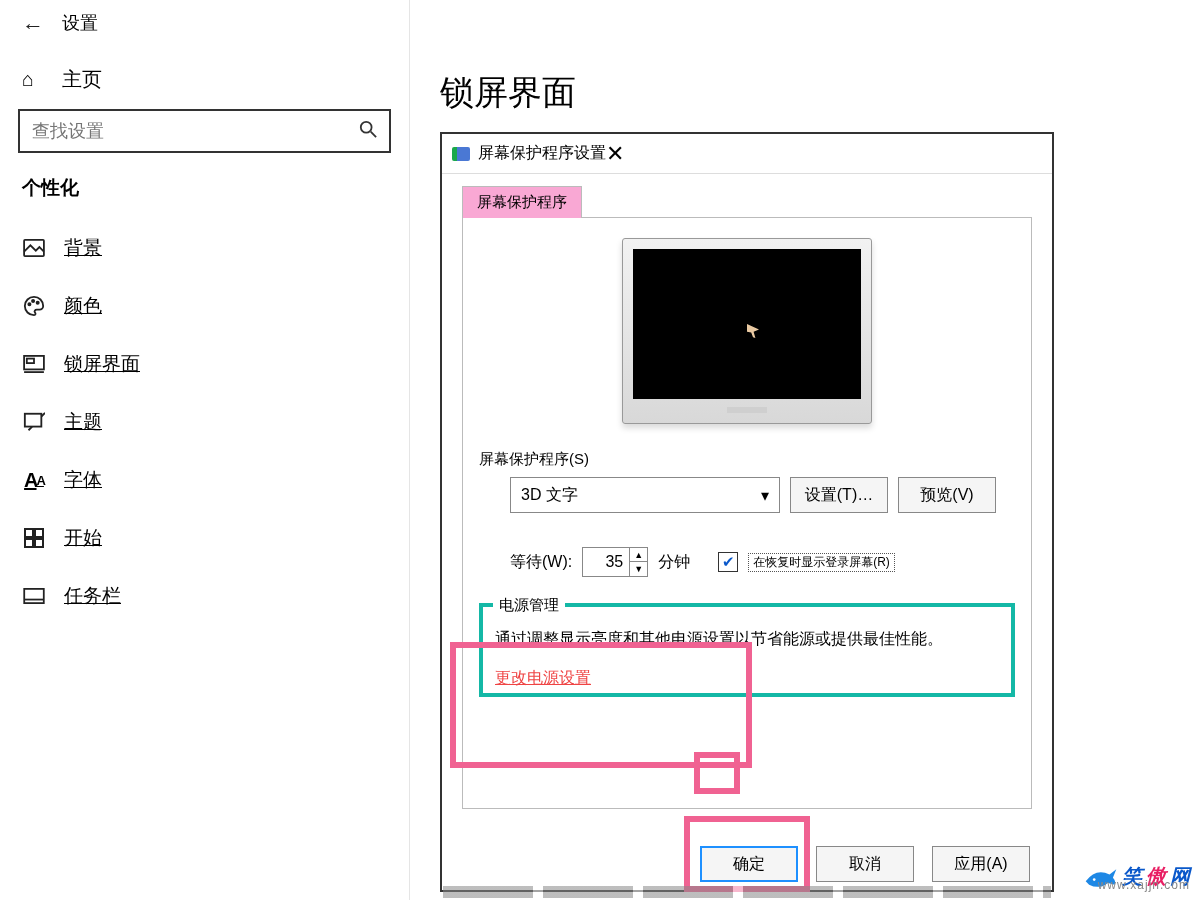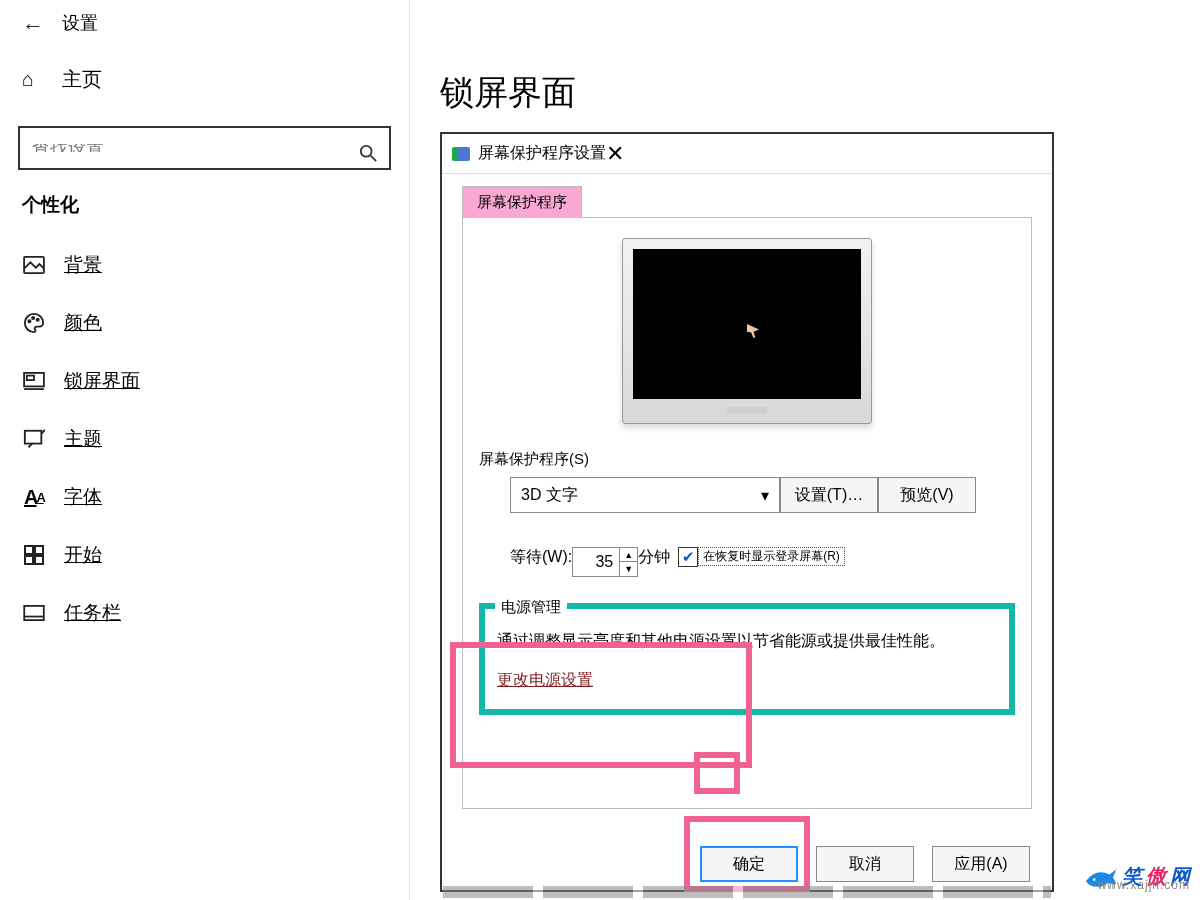--- a/index.html
+++ b/index.html
@@ -8,21 +8,21 @@
   
   .sidebar { position: absolute; left: 0; top: 0; width: 410px; height: 900px; border-right: 1px solid #e5e5e5; padding: 8px 0 0 0; }
   .header-row { display:flex; align-items:center; gap:18px; padding: 2px 0 20px 22px; }
   .back-icon { font-size: 22px; color:#222; cursor:pointer; }
   .hdr-title { font-size: 18px; }
 
   .home-row { display:flex; align-items:center; gap:18px; padding: 10px 0 16px 22px; }
   .home-row .icon { width:22px; font-size:20px; }
   .home-row .label { font-size: 20px; }
 
-  .search-wrap { margin: 17px 18px 22px 18px; border:2px solid #333; height:44px; display:flex; padding:16px 12px; justify-content:space-between; }
+  .search-wrap { margin: 0 18px 22px 18px; border:2px solid #333; height:44px; display:flex; align-items:center; padding:16px 12px; justify-content:space-between; }
   .search-wrap input { border:none; outline:none; font-size:18px; width: 300px; background:transparent; }
   .search-icon { font-size:18px; color:#333; }
 
   .section-title { font-size:19px; font-weight:bold; padding: 0 0 18px 22px; }
 
   .nav-item { display:flex; align-items:center; gap:18px; padding: 16px 0 16px 22px; cursor:pointer;text-decoration:underline; }
   .nav-item .icon { width:24px; height:24px; display:flex; align-items:center; justify-content:center; font-size:20px; }
   .nav-item .label { font-size: 19px; }
 
   
@@ -42,37 +42,37 @@
   .tab-panel { border:1px solid #bbb; margin-top:-1px; padding:16px 16px 14px 16px; height: 592px; }
 
   
   .monitor-wrap { display:flex; justify-content:center; margin: 4px 0 26px 0; }
   .monitor { width:250px; height:186px; background:linear-gradient(#f2f2f2,#d8d8d8); border:1px solid #999; border-radius:3px; padding:10px 10px 6px 10px; position:relative; box-shadow: 0 4px 6px rgba(0,0,0,.15); }
   .screen { width:100%; height:150px; background:#000; position:relative; }
   .screen .cursor { position:absolute; left:50%; top:50%; width:12px; height:14px; background:#e9c9a2; clip-path: polygon(0 0, 100% 40%, 55% 55%, 70% 100%, 50% 95%, 35% 60%, 0 55%);} 
   .stand { width:40px; height:6px; background:#cfcfcf; margin:8px auto 0; }
 
   
-  .group { border:6px solid #14b8a6; padding: 16px 12px 18px 12px; position:relative; margin-top:8px; }
+  .group { border:4px solid #14b8a6; padding: 16px 12px 4px 12px; position:relative; margin-top:8px; }
   .group-legend { position:absolute; top:-11px; left:10px; background:#fff; padding:0 6px; font-size:15px; }
 
-  .row { display:flex; align-items:flex-start; margin-top:8px;padding-left:31px; }
+  .row { display:flex; align-items:center; gap:10px; margin-top:8px;padding-left:31px; }
   .select { height:36px; border:1px solid #888; display:flex; align-items:center; justify-content:space-between; padding:0 10px; width:270px; font-size:16px; cursor:pointer; }
   .btn { height:36px; min-width:98px; border:1px solid #888; background:#f5f5f5; font-size:16px; padding:0 12px; cursor:pointer; }
   .btn.primary { border:2px solid #1e90ff; }
 
   .spin { display:flex; align-items:center; border:1px solid #888; height:30px; }
   .spin input { width:46px; height:28px; border:none; text-align:right; font-size:16px; padding-right:6px; outline:none; }
   .spin .ar { width:18px; display:flex; flex-direction:column; }
   .spin .ar div { height:14px; font-size:9px; text-align:center; border-left:1px solid #888; line-height:14px; cursor:pointer; }
   .spin .ar div:first-child { border-bottom:1px solid #888; }
 
   .chk { width:20px; height:20px; border:1px solid #333; display:inline-flex; align-items:center; justify-content:center; font-size:15px; color:#0a58ca; }
 
-  .link { color:#7f1d1d; text-decoration:underline; cursor:pointer; font-size:16px; }
+  .link { color:#ef4444; text-decoration:underline; cursor:pointer; font-size:16px; }
   .pm-desc { font-size:16px; margin:6px 0 18px; }
 
   .dialog-buttons { position:absolute; right:22px; bottom:8px; display:flex; gap:18px; }
 
   
   .hl { position:absolute; border:6px solid #f06292; pointer-events:none; }
   .hl1 { left:450px; top:642px; width:302px; height:126px; }
   .hl2 { left:694px; top:752px; width:46px; height:42px; }
   .hl3 { left:684px; top:816px; width:126px; height:76px; }
 

